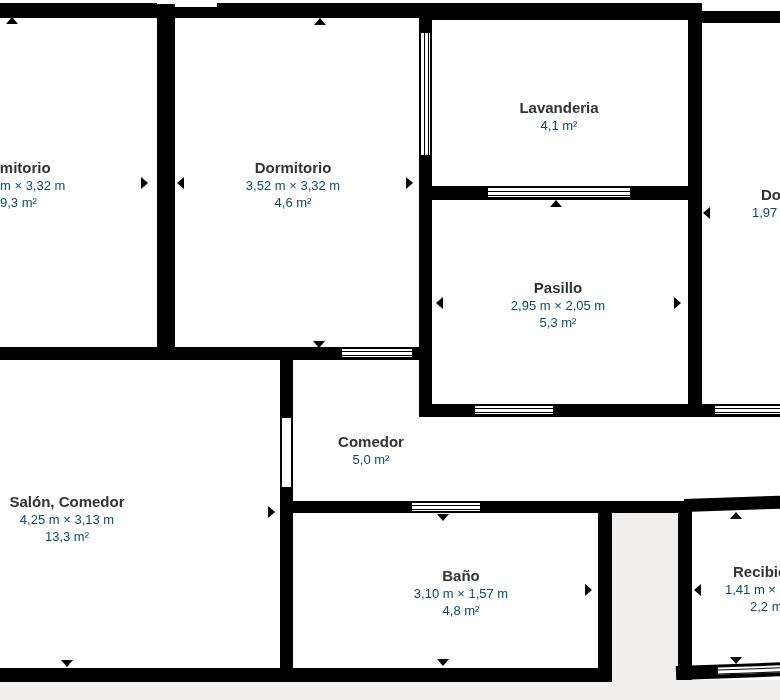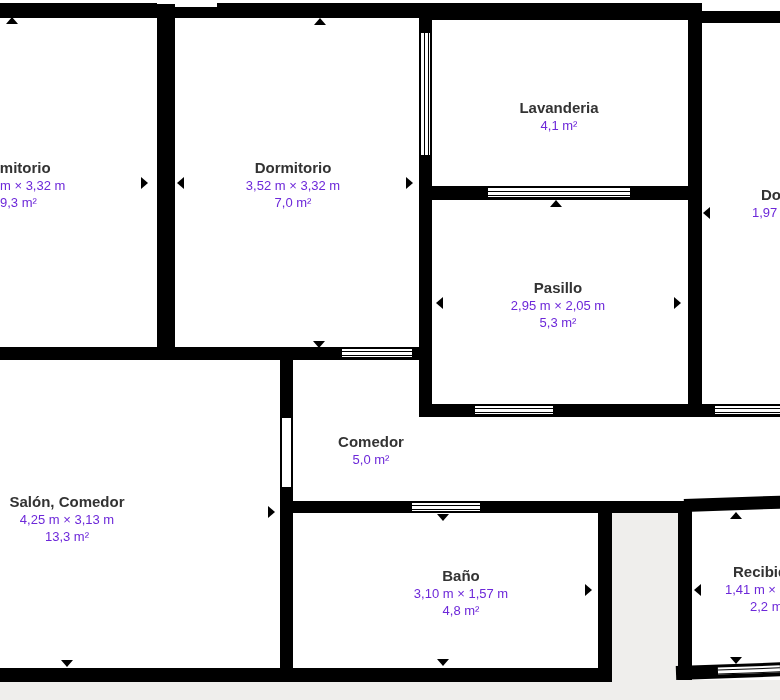--- a/index.html
+++ b/index.html
@@ -17,21 +17,21 @@
   .doorslot{position:absolute;background:#ffffff;border-left:2px solid #000;border-right:2px solid #000;box-sizing:border-box;}
 
   .tri{position:absolute;width:0;height:0;}
   .tri.up{border-left:6px solid transparent;border-right:6px solid transparent;border-bottom:7px solid #000;}
   .tri.down{border-left:6px solid transparent;border-right:6px solid transparent;border-top:7px solid #000;}
   .tri.left{border-top:6px solid transparent;border-bottom:6px solid transparent;border-right:7px solid #000;}
   .tri.right{border-top:6px solid transparent;border-bottom:6px solid transparent;border-left:7px solid #000;}
 
   .label{position:absolute;text-align:center;color:#333;z-index:30;}
   .label .name{font-size:15px;font-weight:bold;line-height:19px;color:#333;white-space:nowrap;}
-  .label .dims{font-size:13px;line-height:17px;color:#6d28d9;white-space:nowrap;}
+  .label .dims{font-size:13px;line-height:17px;color:#0c4a6e;white-space:nowrap;}
   .label.clipped{text-align:left;}
 </style>
 </head>
 <body>
 
 <div id="plan">
 
   <div class="ext" style="left:0;top:680px;width:780px;height:20px;"></div>
   <div class="ext" style="left:612px;top:513px;width:66px;height:187px;"></div>
 
@@ -110,21 +110,21 @@
 
   <div class="label clipped" style="left:-26px;top:158px;width:170px;">
     <div class="name">Dormitorio</div>
     <div class="dims" style="margin-left:26px;">m × 3,32 m</div>
     <div class="dims" style="margin-left:26px;">9,3 m²</div>
   </div>
 
   <div class="label" style="left:213px;top:158px;width:160px;">
     <div class="name">Dormitorio</div>
     <div class="dims">3,52 m × 3,32 m</div>
-    <div class="dims">7,0 m²</div>
+    <div class="dims">4,6 m²</div>
   </div>
 
   <div class="label" style="left:479px;top:98px;width:160px;">
     <div class="name">Lavanderia</div>
     <div class="dims">4,1 m²</div>
   </div>
 
   <div class="label" style="left:478px;top:278px;width:160px;">
     <div class="name">Pasillo</div>
     <div class="dims">2,95 m × 2,05 m</div>

